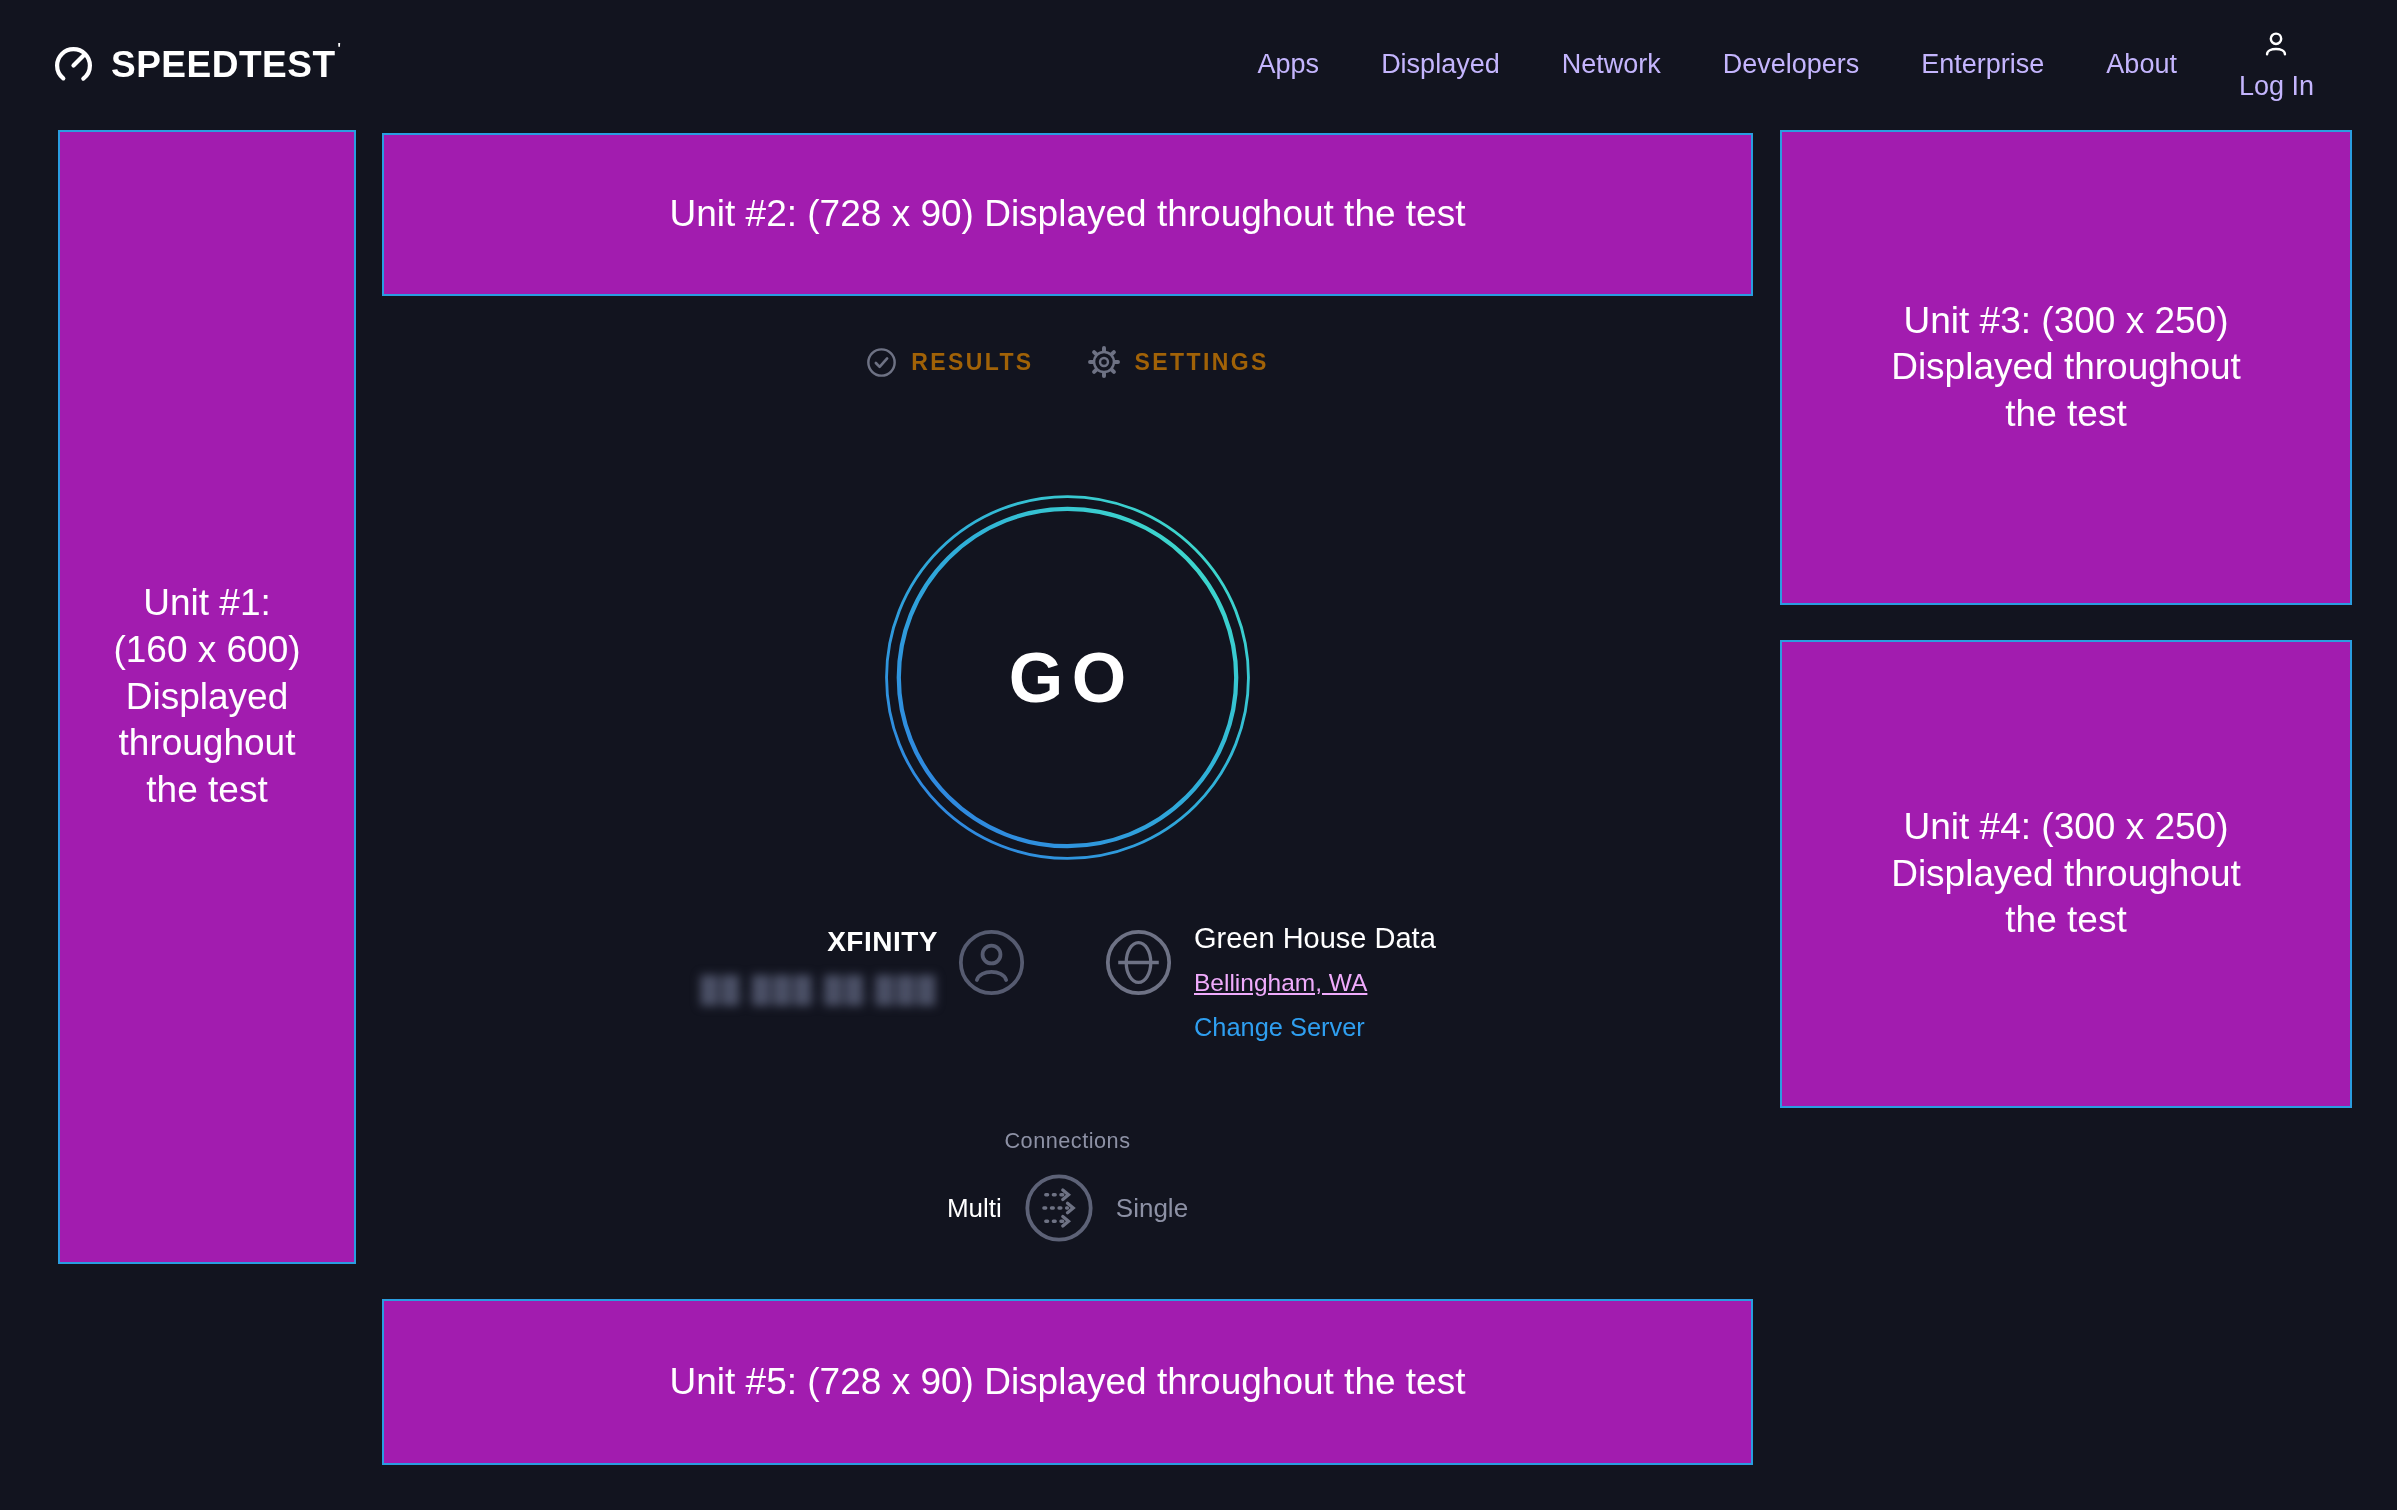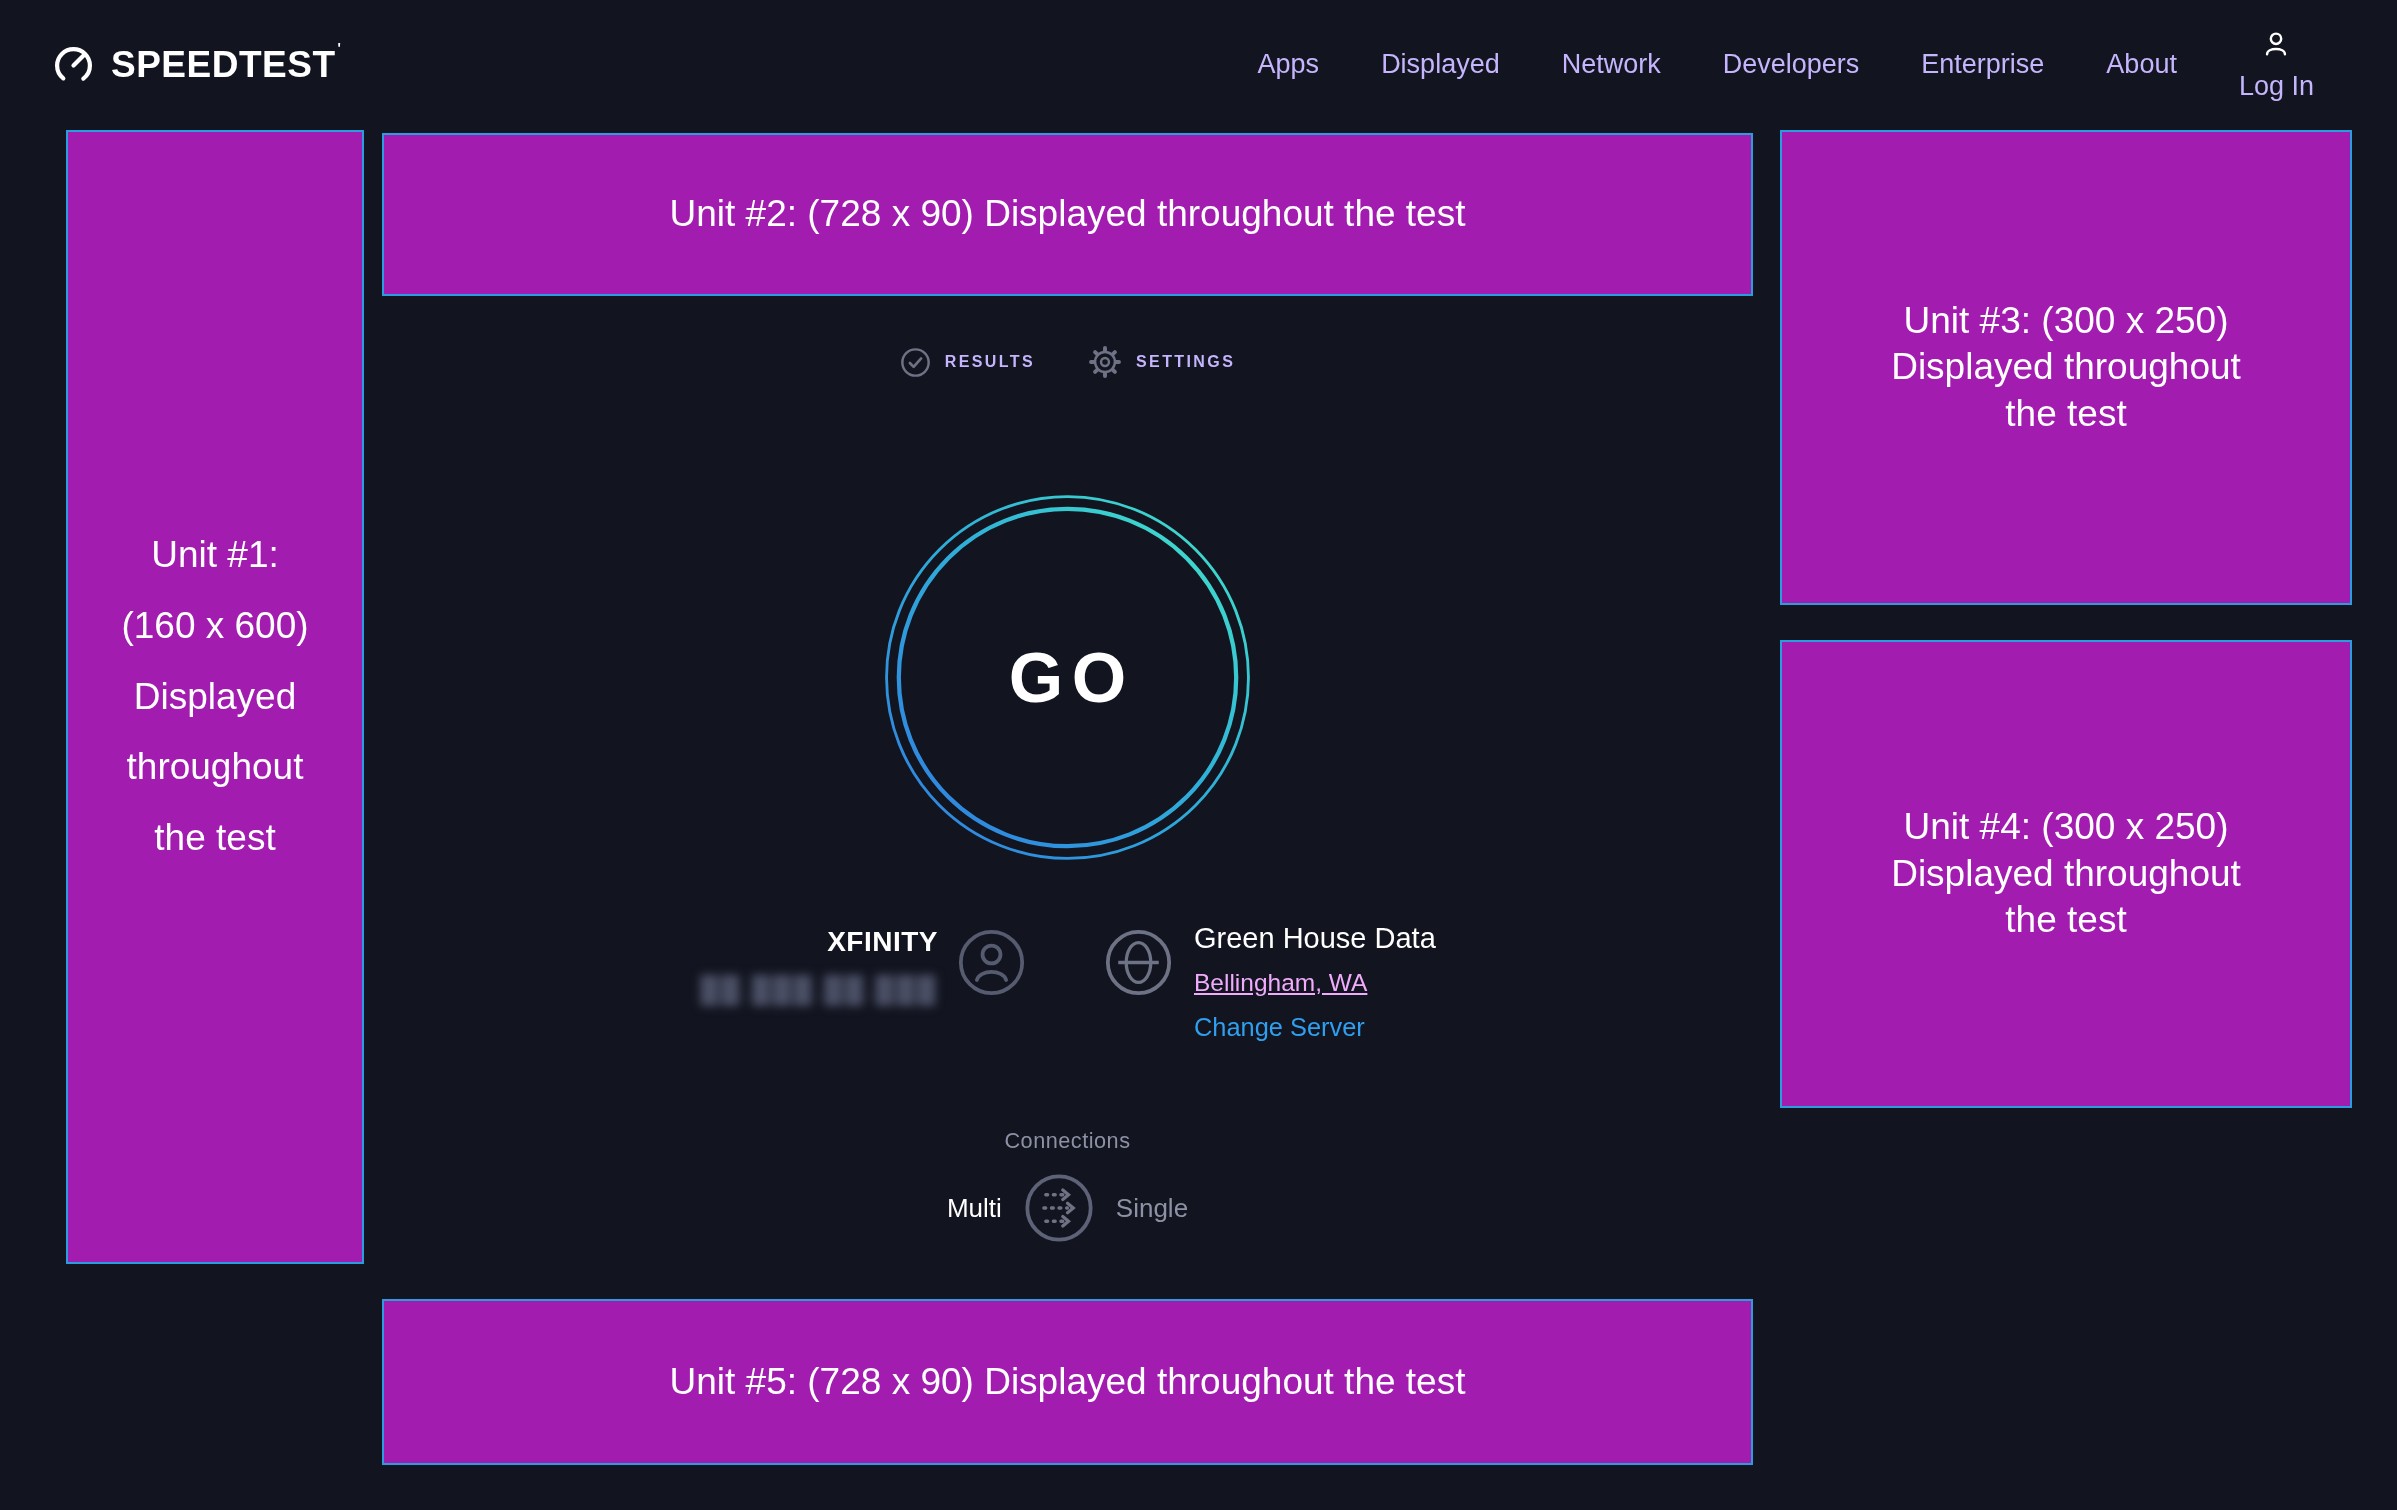--- a/index.html
+++ b/index.html
@@ -30,33 +30,33 @@
   .ad {
     position:absolute;
     background:#a21caf;
     border:2.8px solid #2a9de0;
     display:flex; flex-direction:column;
     align-items:center; justify-content:center;
     text-align:center;
     color:#fff; font-size:37px; line-height:1.26;
     cursor:pointer;
   }
-  #ad1 { left:66px;   top:130px;  width:298px;  height:1134px;gap:24px; }
+  #ad1 { left:58px;   top:130px;  width:298px;  height:1134px; }
   #ad2 { left:382px;  top:133px;  width:1371px; height:163px;  }
   #ad3 { left:1780px; top:130px;  width:572px;  height:475px;  }
   #ad4 { left:1780px; top:640px;  width:572px;  height:468px;  }
   #ad5 { left:382px;  top:1299px; width:1371px; height:166px;  }
 
   
   .tabs {
     position:absolute; left:382px; top:345px; width:1371px;
     display:flex; justify-content:center; align-items:center; gap:53px;
   }
   .tab { display:flex; align-items:center; gap:14px; cursor:pointer; }
-  .tab-label { font-size:16px; font-weight:700; letter-spacing:2.4px; color:#c4b5fd; }
+  .tab-label { font-size:23px; font-weight:700; letter-spacing:2.4px; color:#a16207; }
 
   
   .go-wrap { position:absolute; left:879px; top:489px; width:377px; height:377px; }
   .go-rings { position:absolute; inset:0; }
   .go-btn {
     position:absolute; inset:0;
     display:flex; align-items:center; justify-content:center;
     background:transparent; border:none; border-radius:50%;
     color:#fff; font-size:70px; font-weight:600; letter-spacing:8.5px;
     padding-left:8.5px;

